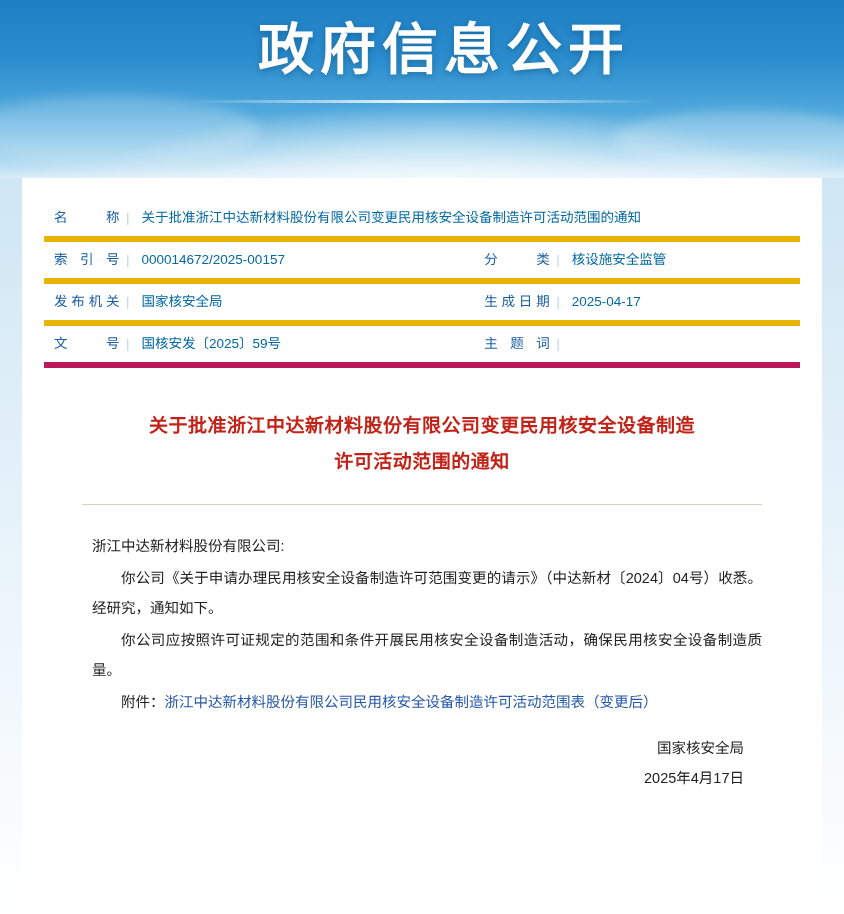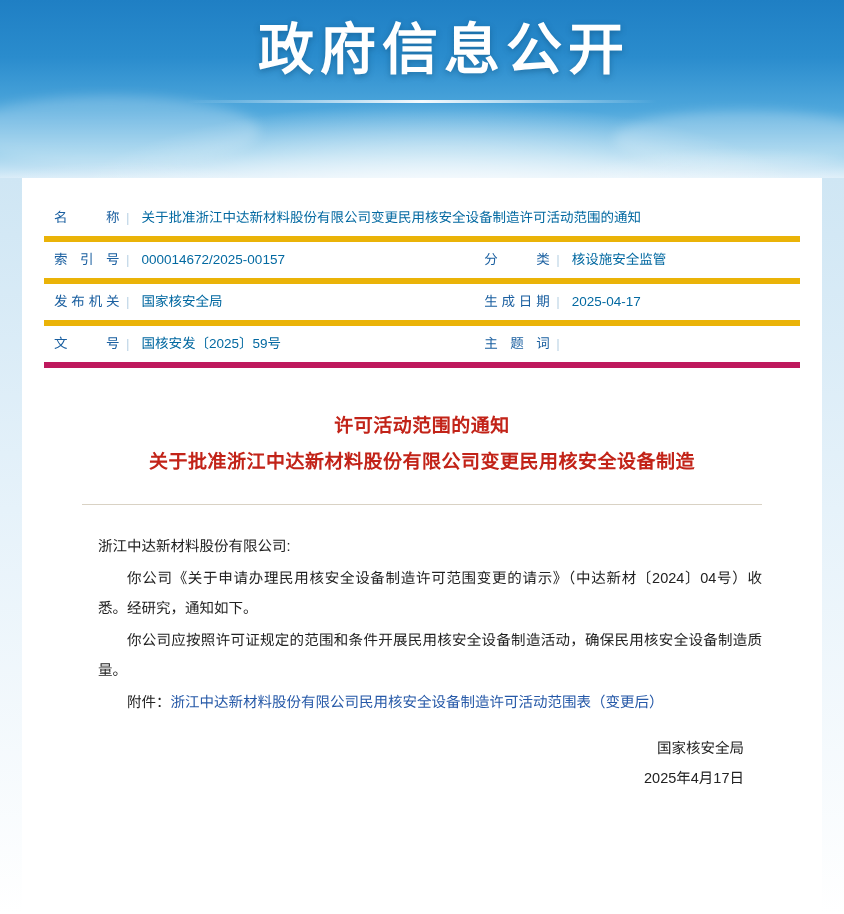--- a/index.html
+++ b/index.html
@@ -139,21 +139,21 @@
     margin: 24px 0 26px 0;
     height: 1px;
     background: #d9d2c4;
   }
   .body-text {
     font-size: 14.5px;
     line-height: 30px;
     color: #222222;
     text-align: justify;
   }
-  .body-text p { margin: 0 0 2px 16px; }
+  .body-text p { margin: 0 0 2px 10px; }
   .indent { text-indent: 2em; }
   .attach-line { margin-top: 2px; }
   .attach-label { color: #222; }
   .attach-link {
     color: #2659a8;
     text-decoration: none;
     cursor: pointer;
   }
   .signer {
     margin-top: 16px;
@@ -212,22 +212,22 @@
             <td class="lbl"><span class="lbl-sp">主题词</span></td>
             <td class="sep">|</td>
             <td class="val"></td>
           </tr>
         </tbody>
       </table>
     </div>
 
     <div class="article">
       <div class="doc-title">
+        <div>关于批准浙江中达新材料股份有限公司变更民用核安全设备制造</div>
         <div>许可活动范围的通知</div>
-        <div>关于批准浙江中达新材料股份有限公司变更民用核安全设备制造</div>
       </div>
       <div class="title-rule"></div>
 
       <div class="body-text">
         <p>浙江中达新材料股份有限公司:</p>
         <p class="indent">你公司《关于申请办理民用核安全设备制造许可范围变更的请示》（中达新材〔2024〕04号）收悉。经研究，通知如下。</p>
         <p class="indent">你公司应按照许可证规定的范围和条件开展民用核安全设备制造活动，确保民用核安全设备制造质量。</p>
         <p class="indent attach-line">
           <span class="attach-label">附件：</span><a class="attach-link">浙江中达新材料股份有限公司民用核安全设备制造许可活动范围表（变更后）</a>
         </p>

